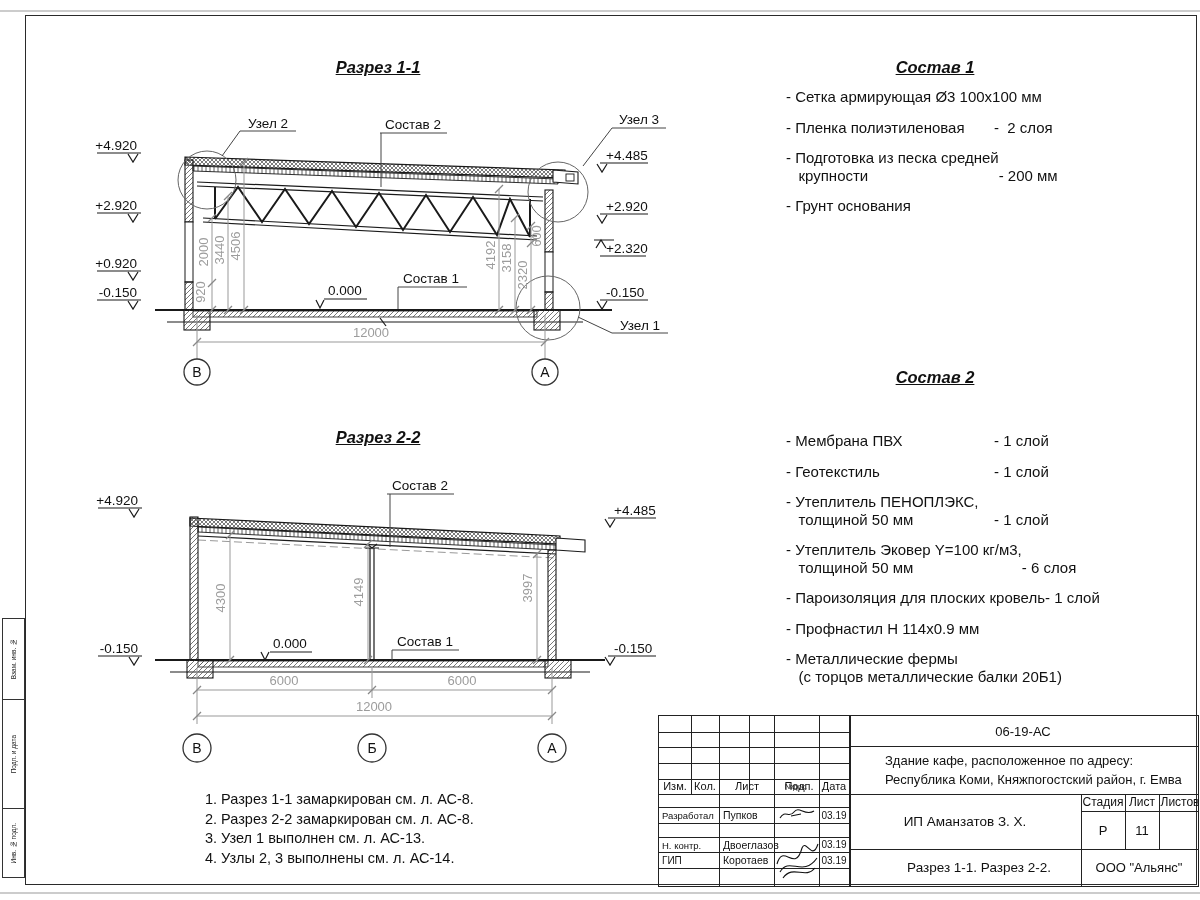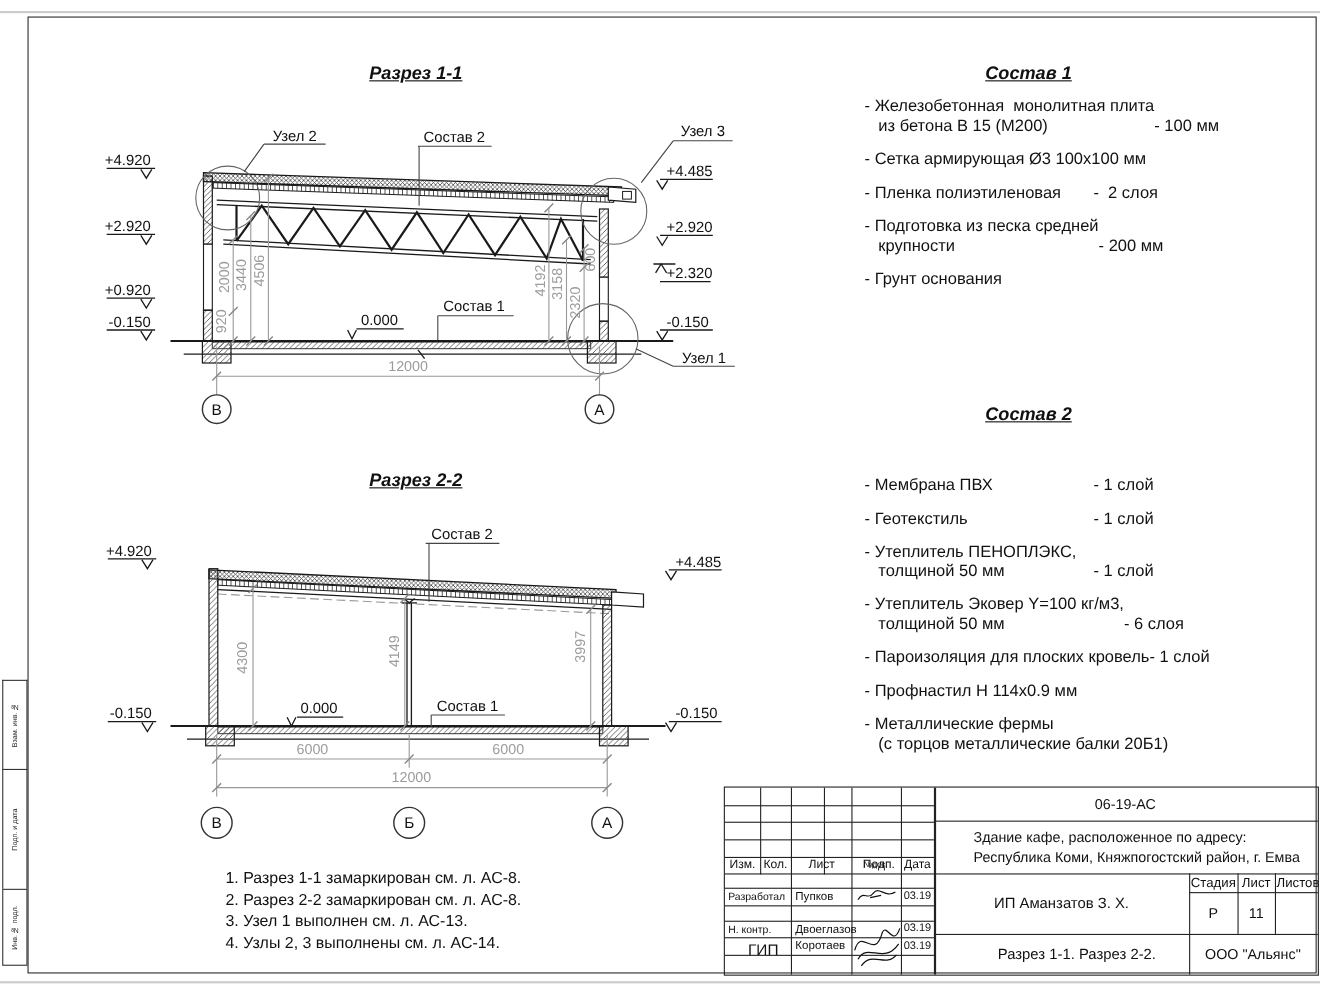--- a/index.html
+++ b/index.html
@@ -271,25 +271,20 @@
       <text class="axis" x="197" y="753" text-anchor="middle">В</text>
       <circle cx="372" cy="748" r="14" fill="#fff" stroke="#333" stroke-width="1.3"></circle>
       <text class="axis" x="372" y="753" text-anchor="middle">Б</text>
       <circle cx="552" cy="748" r="14" fill="#fff" stroke="#333" stroke-width="1.3"></circle>
       <text class="axis" x="552" y="753" text-anchor="middle">А</text>
     </g>
   </svg>
 
   <div class="comp" style="left:786px;top:88px;">
     <div class="comp-item">
-        <span class="comp-name">- Железобетонная  монолитная плита
-   из бетона В 15 (М200)</span>
-        <span class="comp-val">- 100 мм</span>
-      </div>
-    <div class="comp-item">
         <span class="comp-name">- Сетка армирующая Ø3 100х100 мм</span>
         <span class="comp-val"></span>
       </div>
     <div class="comp-item">
         <span class="comp-name">- Пленка полиэтиленовая</span>
         <span class="comp-val">-  2 слоя</span>
       </div>
     <div class="comp-item">
         <span class="comp-name">- Подготовка из песка средней
    крупности</span>
@@ -377,21 +372,21 @@
 
     <div class="tb-txt tb-center" style="left:140px;top:70px;font-size:11px;">Подп.</div>
     <div class="tb-txt tb-center" style="left:175px;top:70px;font-size:11px;">Дата</div>
 
     <div class="tb-txt" style="left:3px;top:94px;font-size:9.5px;">Разработал</div>
     <div class="tb-txt" style="left:64px;top:93px;font-size:10.5px;">Пупков</div>
     <div class="tb-txt tb-center" style="left:175px;top:99px;font-size:10px;">03.19</div>
     <div class="tb-txt" style="left:3px;top:124px;font-size:9.5px;">Н. контр.</div>
     <div class="tb-txt" style="left:64px;top:123px;font-size:10.5px;">Двоеглазов</div>
     <div class="tb-txt tb-center" style="left:175px;top:128px;font-size:10px;">03.19</div>
-    <div class="tb-txt" style="left:21px;top:139px;font-size:14px;">ГИП</div>
+    <div class="tb-txt" style="left:3px;top:139px;font-size:10px;">ГИП</div>
     <div class="tb-txt" style="left:64px;top:138px;font-size:10.5px;">Коротаев</div>
     <div class="tb-txt tb-center" style="left:175px;top:144px;font-size:10px;">03.19</div>
 
     <svg style="position:absolute;left:118px;top:91px;" width="40" height="15" viewBox="0 0 40 15">
       <path d="M3 11 C8 2,12 12,17 5 S28 10,37 4 M14 9 L24 7" stroke="#111" stroke-width="1.1" fill="none"></path>
     </svg>
     <svg style="position:absolute;left:112px;top:118px;" width="50" height="48" viewBox="0 0 50 48">
       <path d="M6 30 C12 8,24 40,31 14 C35 4,41 28,47 10 M9 38 C18 22,32 44,46 24 M12 44 C22 30,34 46,44 34" stroke="#111" stroke-width="1.1" fill="none"></path>
     </svg>
 

